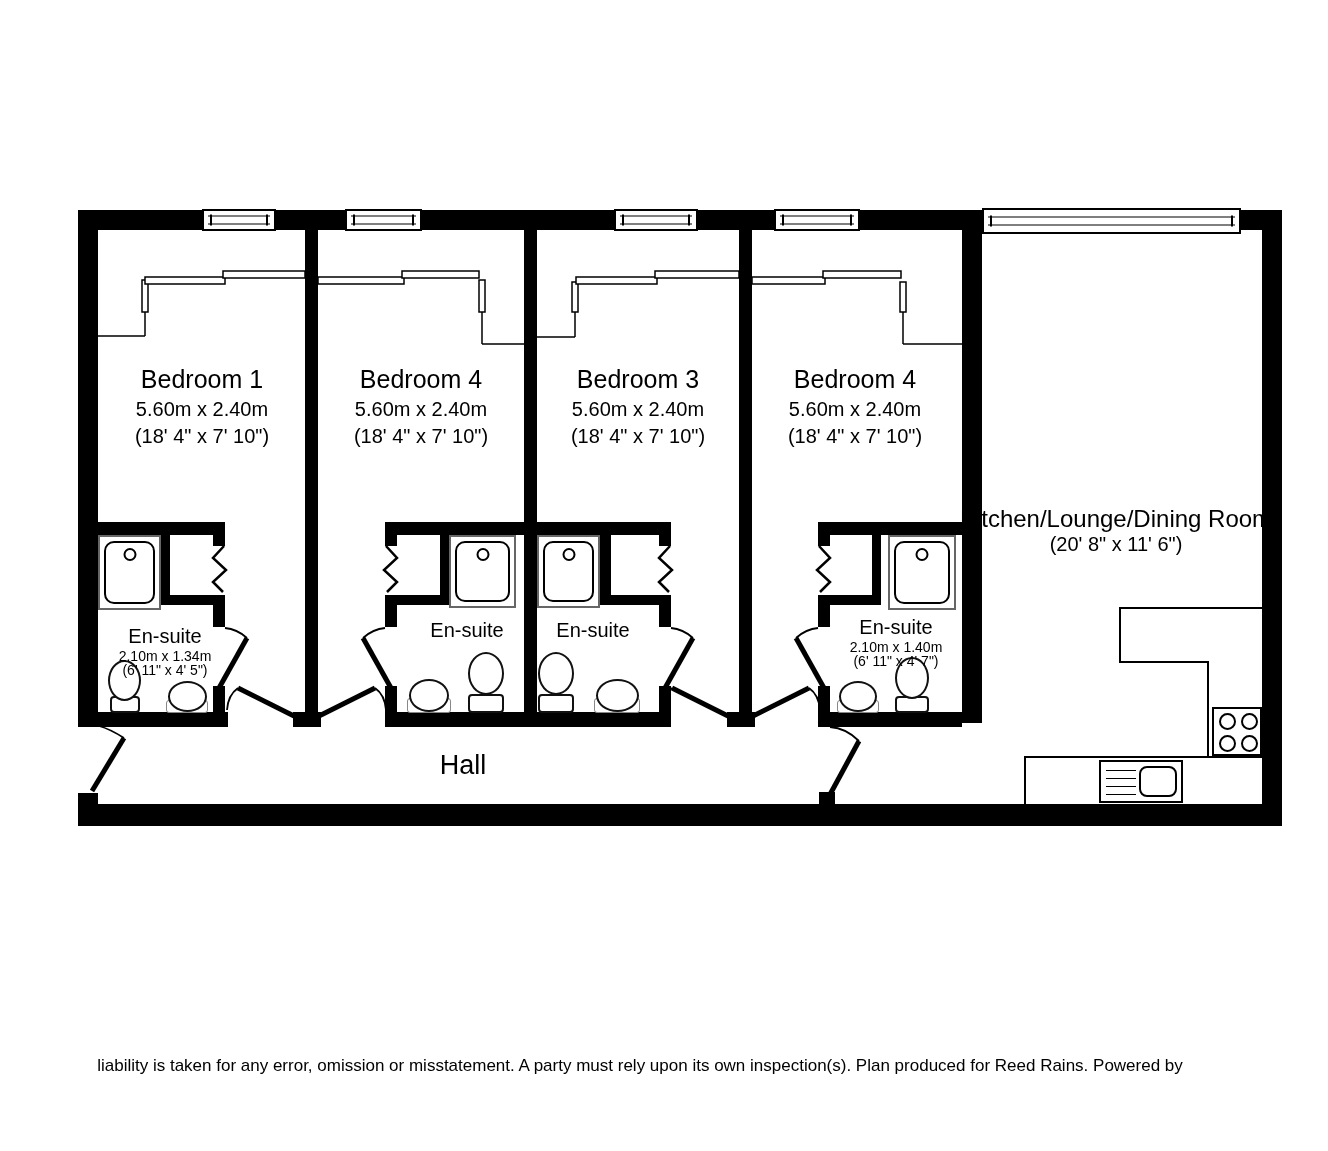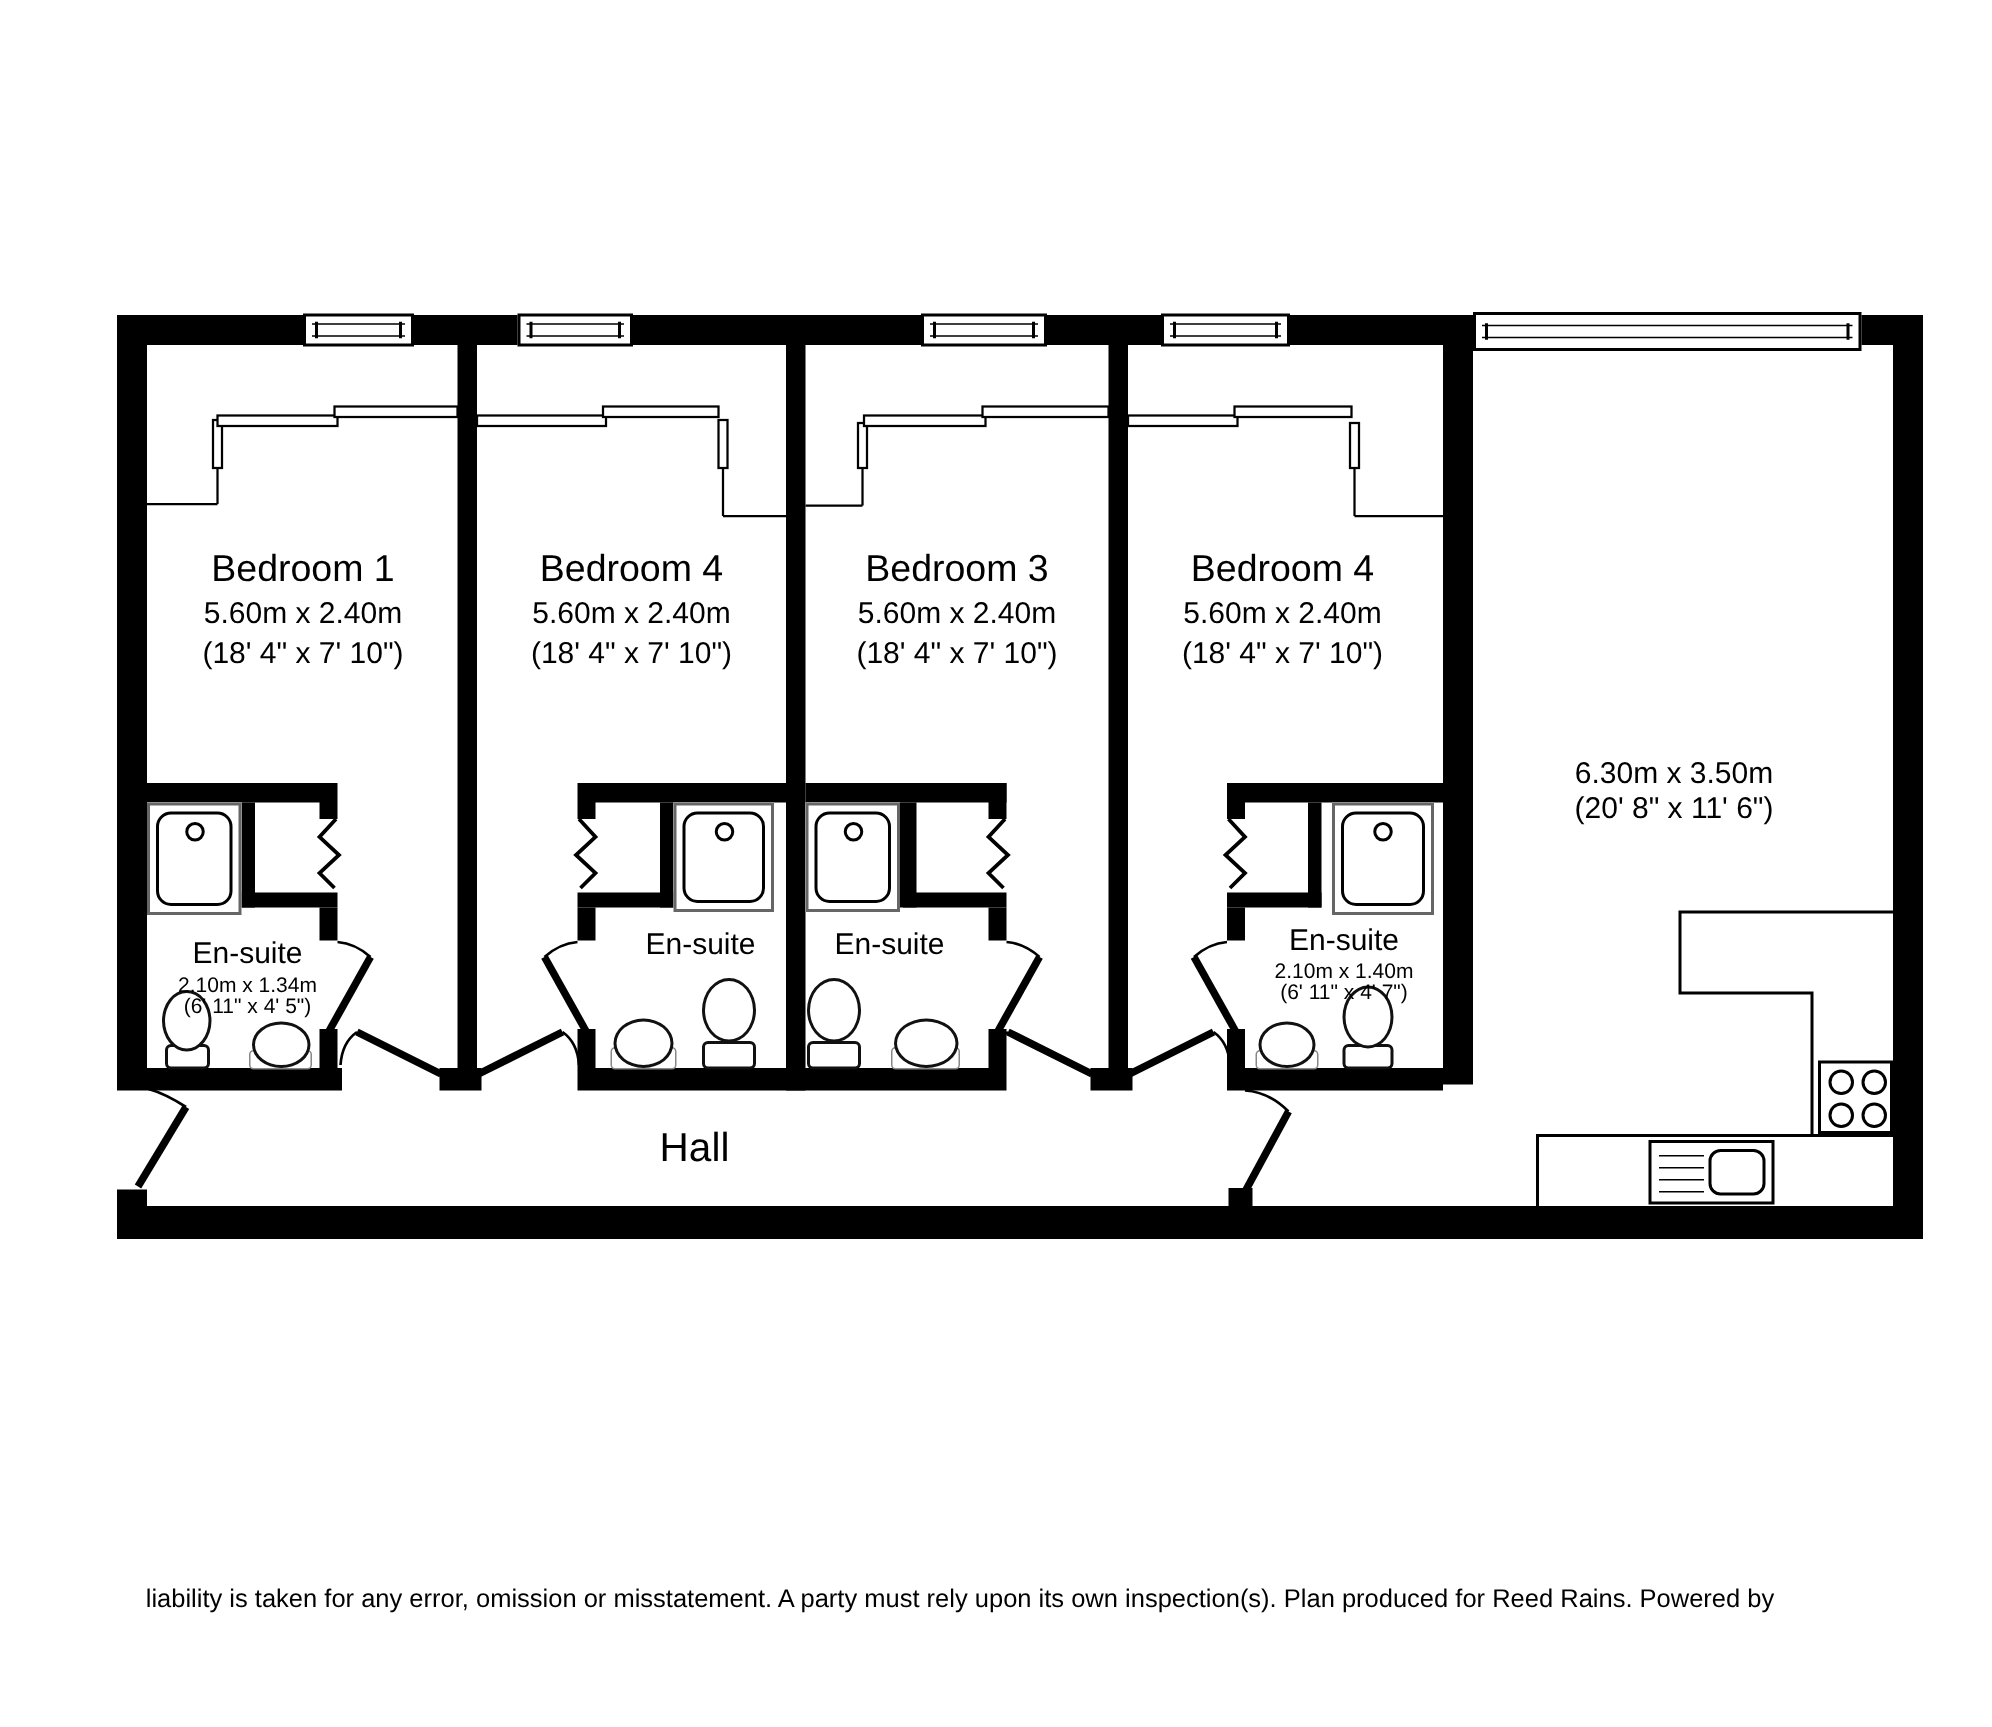--- a/index.html
+++ b/index.html
@@ -260,21 +260,21 @@
     <div class="room-title">Bedroom 3</div>
     <div class="room-dim">5.60m x 2.40m</div>
     <div class="room-dim">(18' 4" x 7' 10")</div>
   </div>
   <div class="room-label" style="left:839px;top:363px;">
     <div class="room-title">Bedroom 4</div>
     <div class="room-dim">5.60m x 2.40m</div>
     <div class="room-dim">(18' 4" x 7' 10")</div>
   </div>
   <div class="room-label" style="left:1100px;top:505px;">
-    <div class="kitchen-dim">6.30m x 3.50m</div>
+    <div class="kitchen-title">Kitchen/Lounge/Dining Room</div>
     <div class="kitchen-dim">(20' 8" x 11' 6")</div>
   </div>
   <div class="room-label" style="left:447px;top:751px;">
     <div class="hall-title">Hall</div>
   </div>
 
   <div class="room-label" style="left:149px;top:626px;">
     <div class="es-title">En-suite</div>
     <div class="es-dim" style="margin-top:2px;">2.10m x 1.34m</div>
     <div class="es-dim">(6' 11" x 4' 5")</div>

